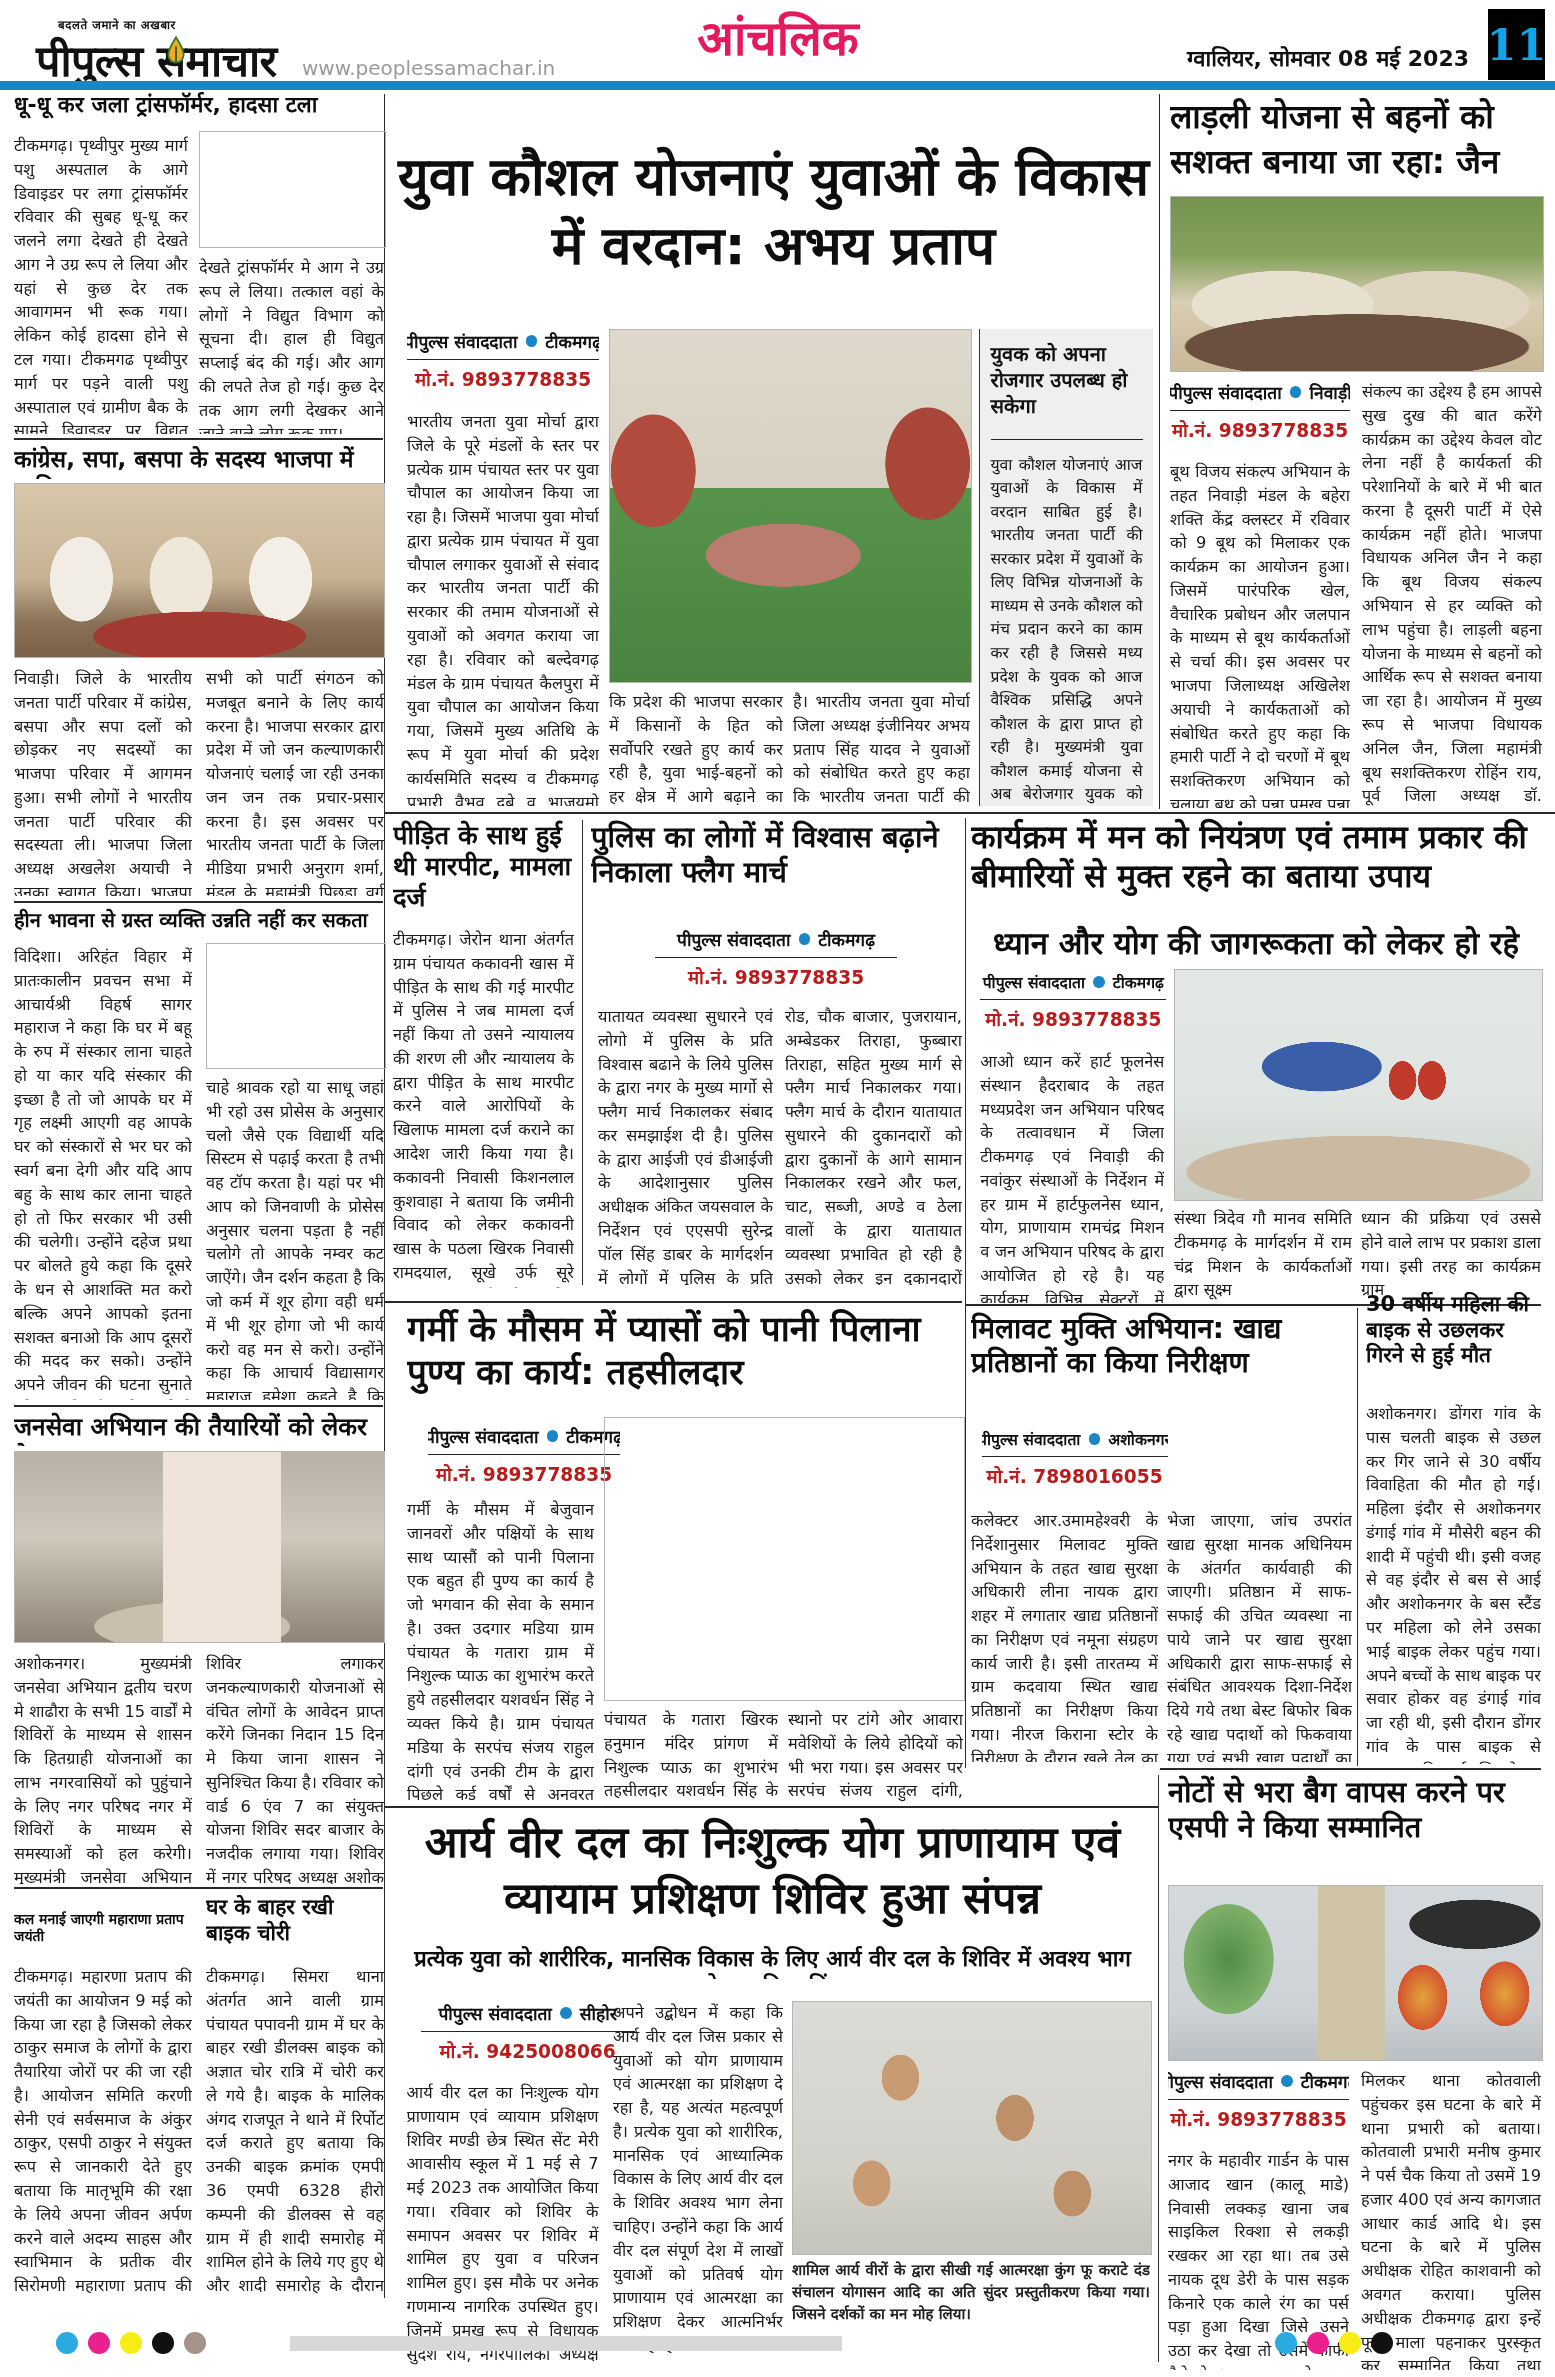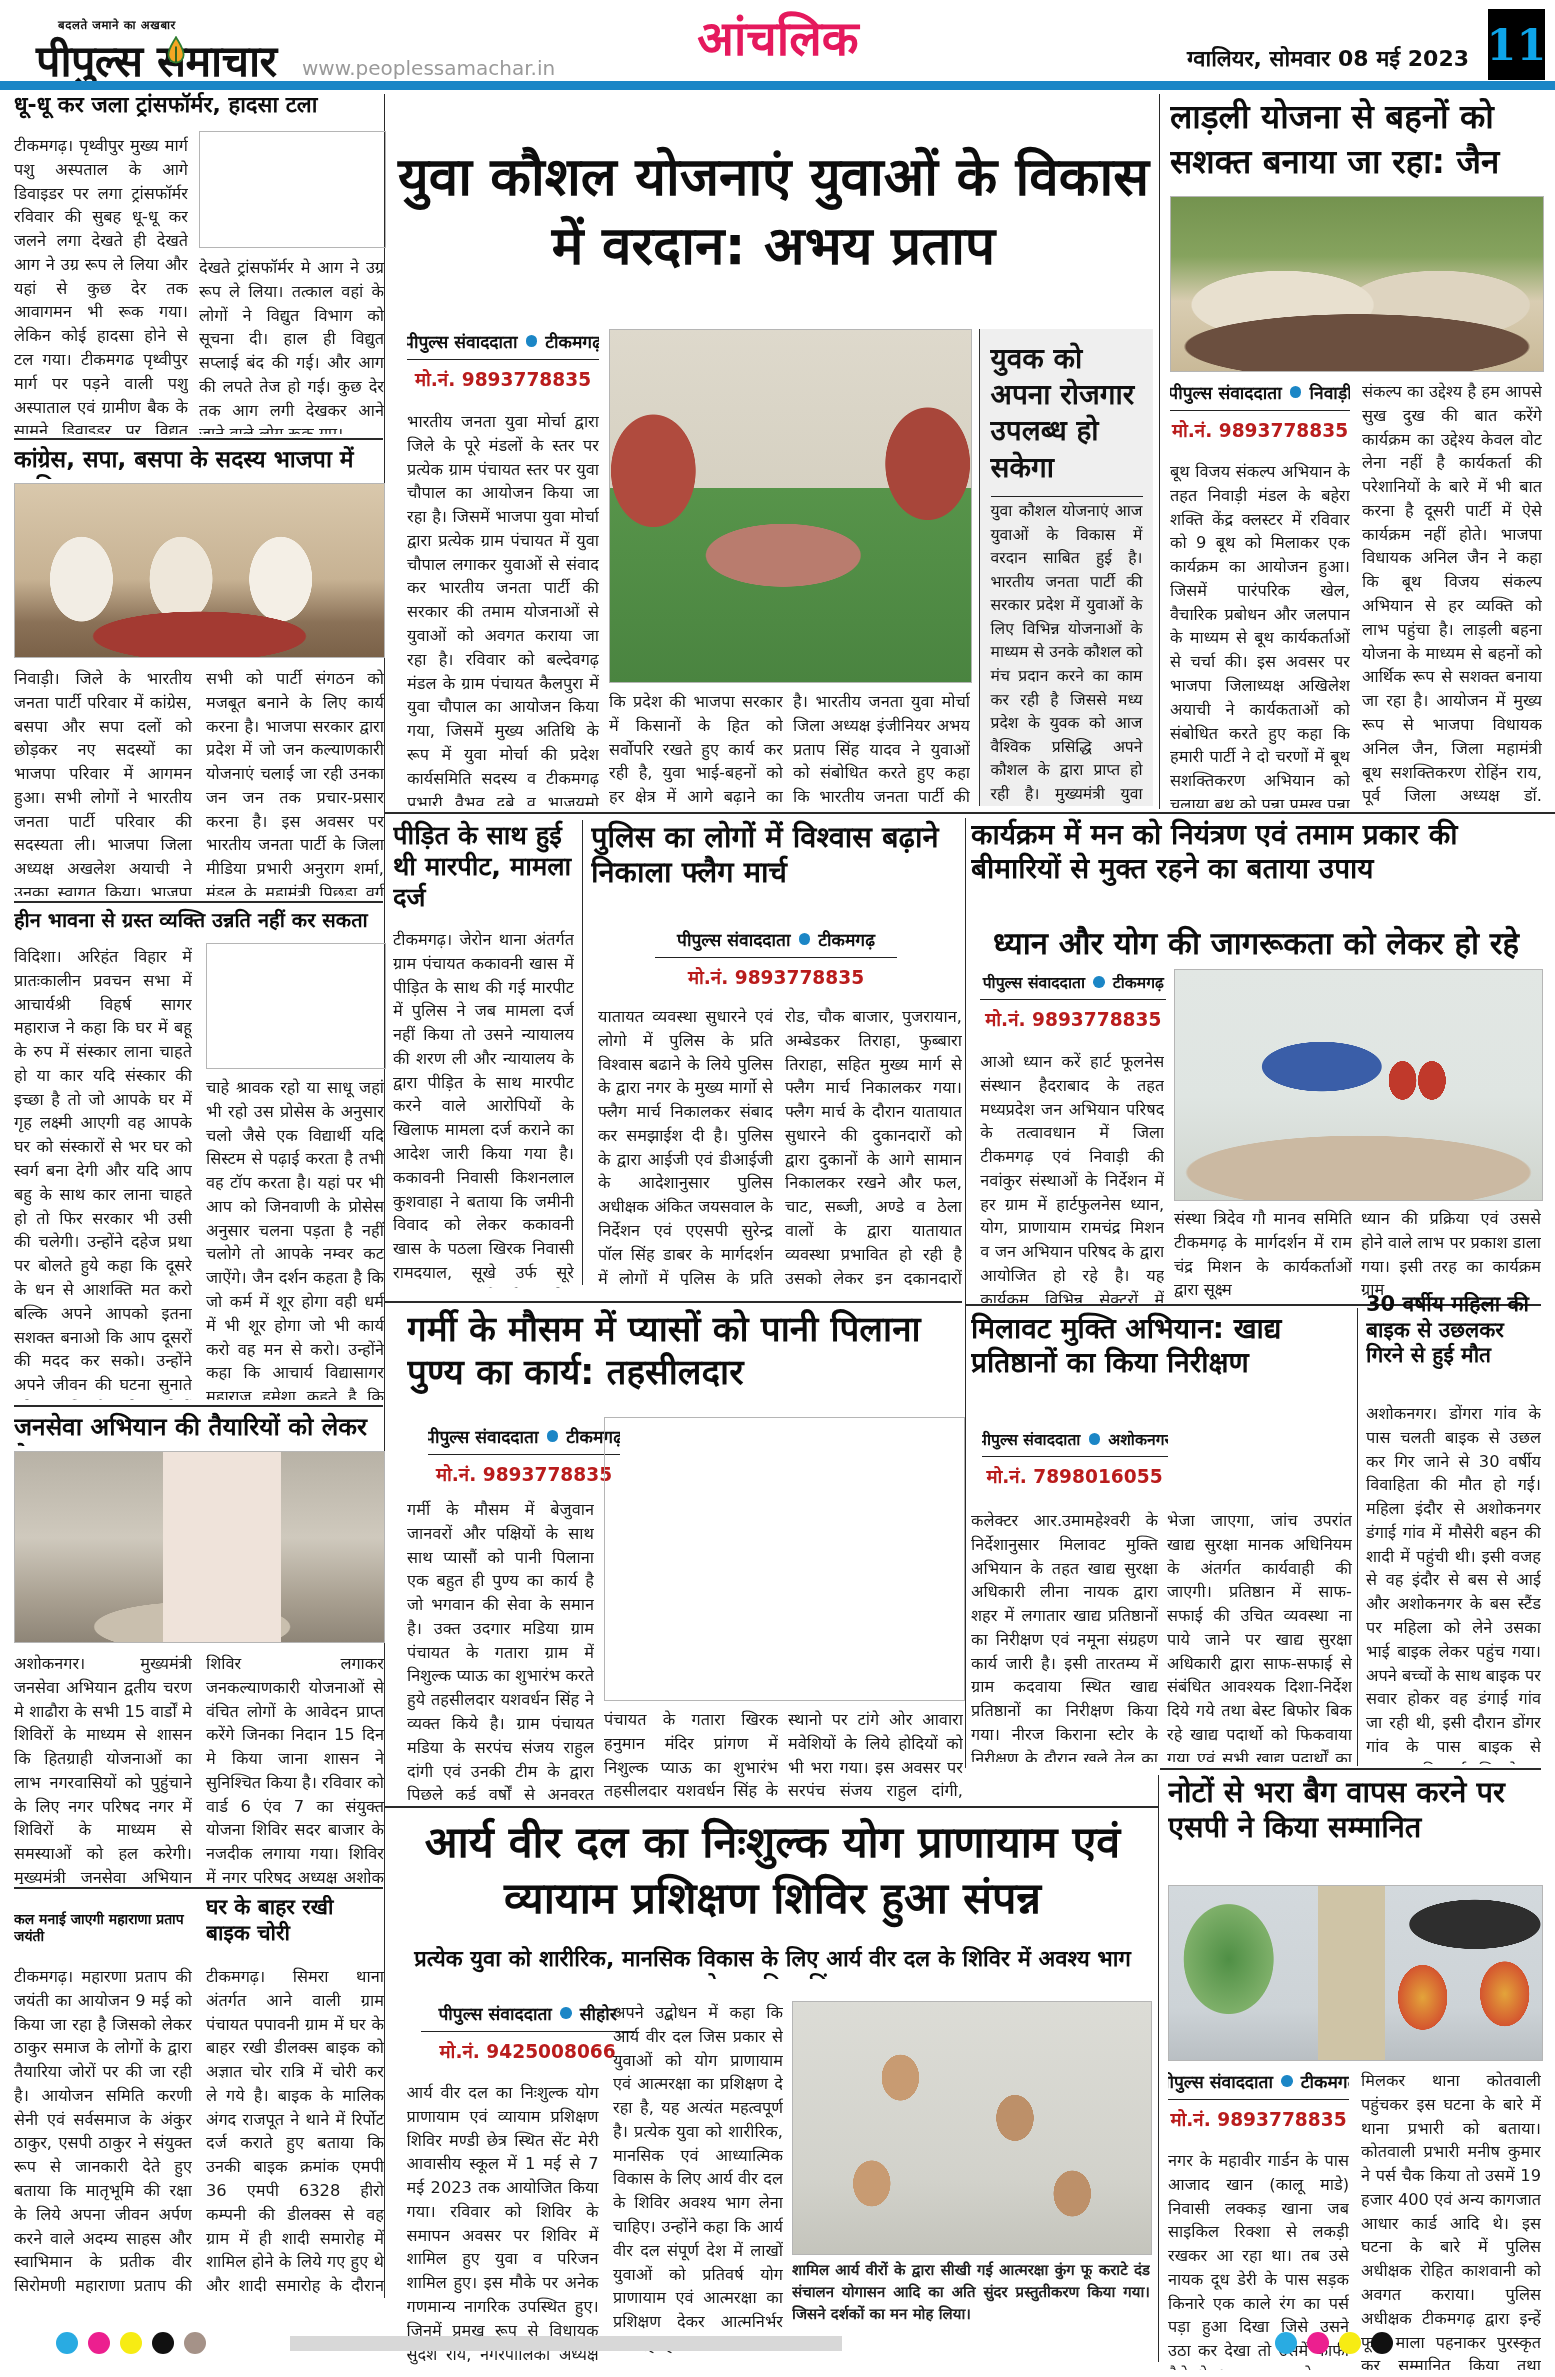--- a/index.html
+++ b/index.html
@@ -68,21 +68,21 @@
     linear-gradient(180deg,#dcdcd6 0%,#d2d2cb 70%,#c4c4bc 100%);}
   .ph-sp{background:
     radial-gradient(81px 99px at 16% 42%, #4f8f45 0%, #7fb06a 55%, rgba(0,0,0,0) 56%),
     linear-gradient(90deg, rgba(0,0,0,0) 40%, #cfc4a6 40%, #cfc4a6 58%, rgba(0,0,0,0) 58%),
     radial-gradient(35px 46px at 68% 64%, #e3a43a 0%, #d4552f 70%, rgba(0,0,0,0) 71%),
     radial-gradient(35px 46px at 90% 62%, #e3a43a 0%, #d4552f 70%, rgba(0,0,0,0) 71%),
     radial-gradient(93px 35px at 82% 22%, #2e2e2e 0%, #2e2e2e 70%, rgba(0,0,0,0) 71%),
     linear-gradient(180deg,#d3d9dd 0%,#cdd3d7 70%,#b9bfc3 100%);}
   .regdot{display:inline-block;width:22px;height:22px;border-radius:50%;margin-right:7px;}
   .sidebar-box{background:#efefef;border-left:1.7px solid #333;padding:11.6px 10.5px;box-sizing:border-box;overflow:hidden;}
-  .sb-title{font-weight:bold;font-size:28px;line-height:1.3;border-bottom:1.7px solid #222;padding-bottom:10px;margin-bottom:2px;}
+  .sb-title{font-weight:bold;font-size:20px;line-height:1.3;border-bottom:1.7px solid #222;padding-bottom:20px;margin-bottom:13px;}
   .sb-body{font-size:15.7px;line-height:1.5;text-align:justify;}
   .caption{font-size:15px;line-height:1.45;text-align:justify;font-weight:bold;color:#222;overflow:hidden;}
   .masthead-logo{font-weight:bold;font-size:43px;letter-spacing:-0.6px;white-space:nowrap;}
   .tagline{font-size:11.6px;font-weight:bold;letter-spacing:0.6px;}
   .website{font-size:20px;color:#9a9a9a;}
   .section-title{font-size:48px;font-weight:bold;color:#e5195d;text-align:center;line-height:1.05;}
   .dateline{font-size:22px;font-weight:bold;text-align:right;}
   .pagenum{background:#000;color:#0ea5e9;display:flex;align-items:center;justify-content:center;font-family:"DejaVu Serif",serif;font-size:43px;font-weight:bold;}
   .bluebar{background:#1b86c6;}
   .center{text-align:center;}
@@ -210,21 +210,21 @@
           <span class="bdot"></span>
           <span>टीकमगढ़</span>
         </div>
       <div class="byl-phone">मो.नं. 9893778835</div>
     </div>
     <div class="bodytxt abs" style="left:7px;top:185px;width:175px;height:280px;">यातायत व्यवस्था सुधारने एवं लोगो में पुलिस के प्रति विश्वास बढाने के लिये पुलिस के द्वारा नगर के मुख्य मार्गो से फ्लैग मार्च निकालकर संबाद कर समझाईश दी है। पुलिस के द्वारा आईजी एवं डीआईजी के आदेशानुसार पुलिस अधीक्षक अंकित जयसवाल के निर्देशन एवं एएसपी सुरेन्द्र पॉल सिंह डाबर के मार्गदर्शन में लोगों में पुलिस के प्रति विश्वास बढाने के लिये और यातायात व्यवस्था सुधारने के लिये एसडीओपी हिमांशु कार्तिकेय एवं थाना प्रभारी जगतपाल सिंह के द्वारा पुलिस टीम के साथ नगर के बस स्टैंड, बाजार</div>
     <div class="bodytxt abs" style="left:194px;top:185px;width:177px;height:280px;">रोड, चौक बाजार, पुजरायान, अम्बेडकर तिराहा, फुब्बारा तिराहा, सहित मुख्य मार्ग से फ्लैग मार्च निकालकर गया। फ्लैग मार्च के दौरान यातायात सुधारने की दुकानदारों को द्वारा दुकानों के आगे सामान निकालकर रखने और फल, चाट, सब्जी, अण्डे व ठेला वालों के द्वारा यातायात व्यवस्था प्रभावित हो रही है उसको लेकर इन दुकानदारों को समझाईश दी गई। और फ्लैग मार्च के दौरान नगर वासियों को कहा गया कि शहर में कोई घटना घटित होती है तो उसकी सूचना पुलिस को देवे ताकि समय पर पुलिस मदद को उनके पास पहुंच सके। इस अवसर पर बस स्टैंड, बाजार में पुलिस के द्वारा फ्लैग मार्च कर लोगों से संवाद कर पुलिस के प्रति जागरूक भी किया गया।</div>
   </div>
 
   <div class="abs" style="left:971px;top:818px;width:570px;height:485px;">
-    <div class="hl abs" style="left:0;top:0;width:570px;height:98px;font-size:28px;">कार्यक्रम में मन को नियंत्रण एवं तमाम प्रकार की बीमारियों से मुक्त रहने का बताया उपाय</div>
+    <div class="hl abs" style="left:0;top:0;width:570px;height:98px;font-size:32px;">कार्यक्रम में मन को नियंत्रण एवं तमाम प्रकार की बीमारियों से मुक्त रहने का बताया उपाय</div>
     <div class="hl abs" style="left:0;top:107px;width:570px;height:35px;font-size:31px;text-align:center;">ध्यान और योग की जागरूकता को लेकर हो रहे आयोजन</div>
     <div class="byl abs" style="left:9.3px;top:153px;width:186px;height:70px;">
       <div class="byl-top" style="font-size:15.7px;">
           <span>पीपुल्स संवाददाता</span>
           <span class="bdot"></span>
           <span>टीकमगढ़</span>
         </div>
       <div class="byl-phone">मो.नं. 9893778835</div>
     </div>
     <div class="bodytxt abs" style="left:9.3px;top:232px;width:184px;height:253px;">आओ ध्यान करें हार्ट फूलनेस संस्थान हैदराबाद के तहत मध्यप्रदेश जन अभियान परिषद के तत्वावधान में जिला टीकमगढ़ एवं निवाड़ी की नवांकुर संस्थाओं के निर्देशन में हर ग्राम में हार्टफुलनेस ध्यान, योग, प्राणायाम रामचंद्र मिशन व जन अभियान परिषद के द्वारा आयोजित हो रहे है। यह कार्यक्रम विभिन्न सेक्टरों में नवांकुर संस्था दमक समाज सेवी संस्था कुड़ीला सेक्टर में नवांकुर संस्था सुदृसन पायेरिया मबई सेक्टर में नवांकुर संस्था द्वारा आयोजित किये गये।</div>

